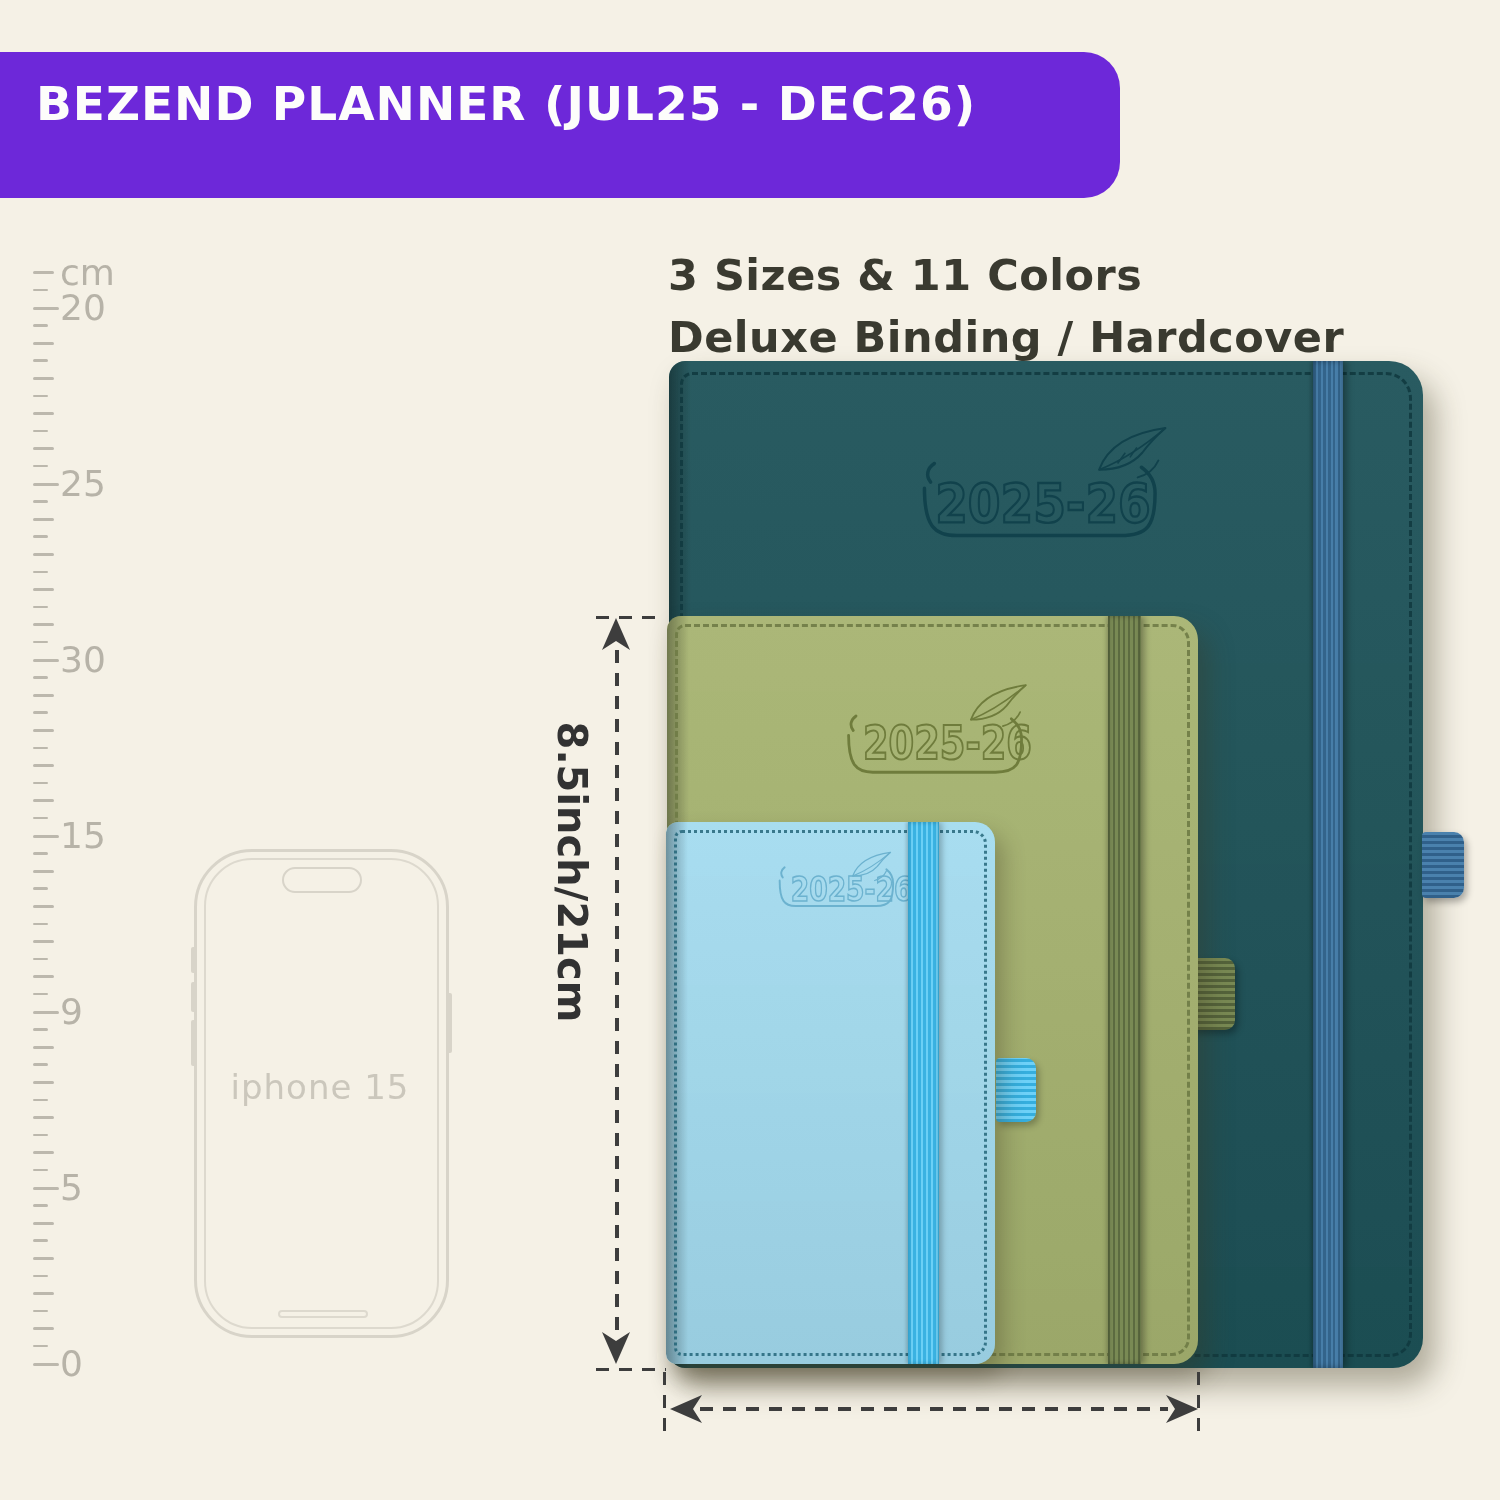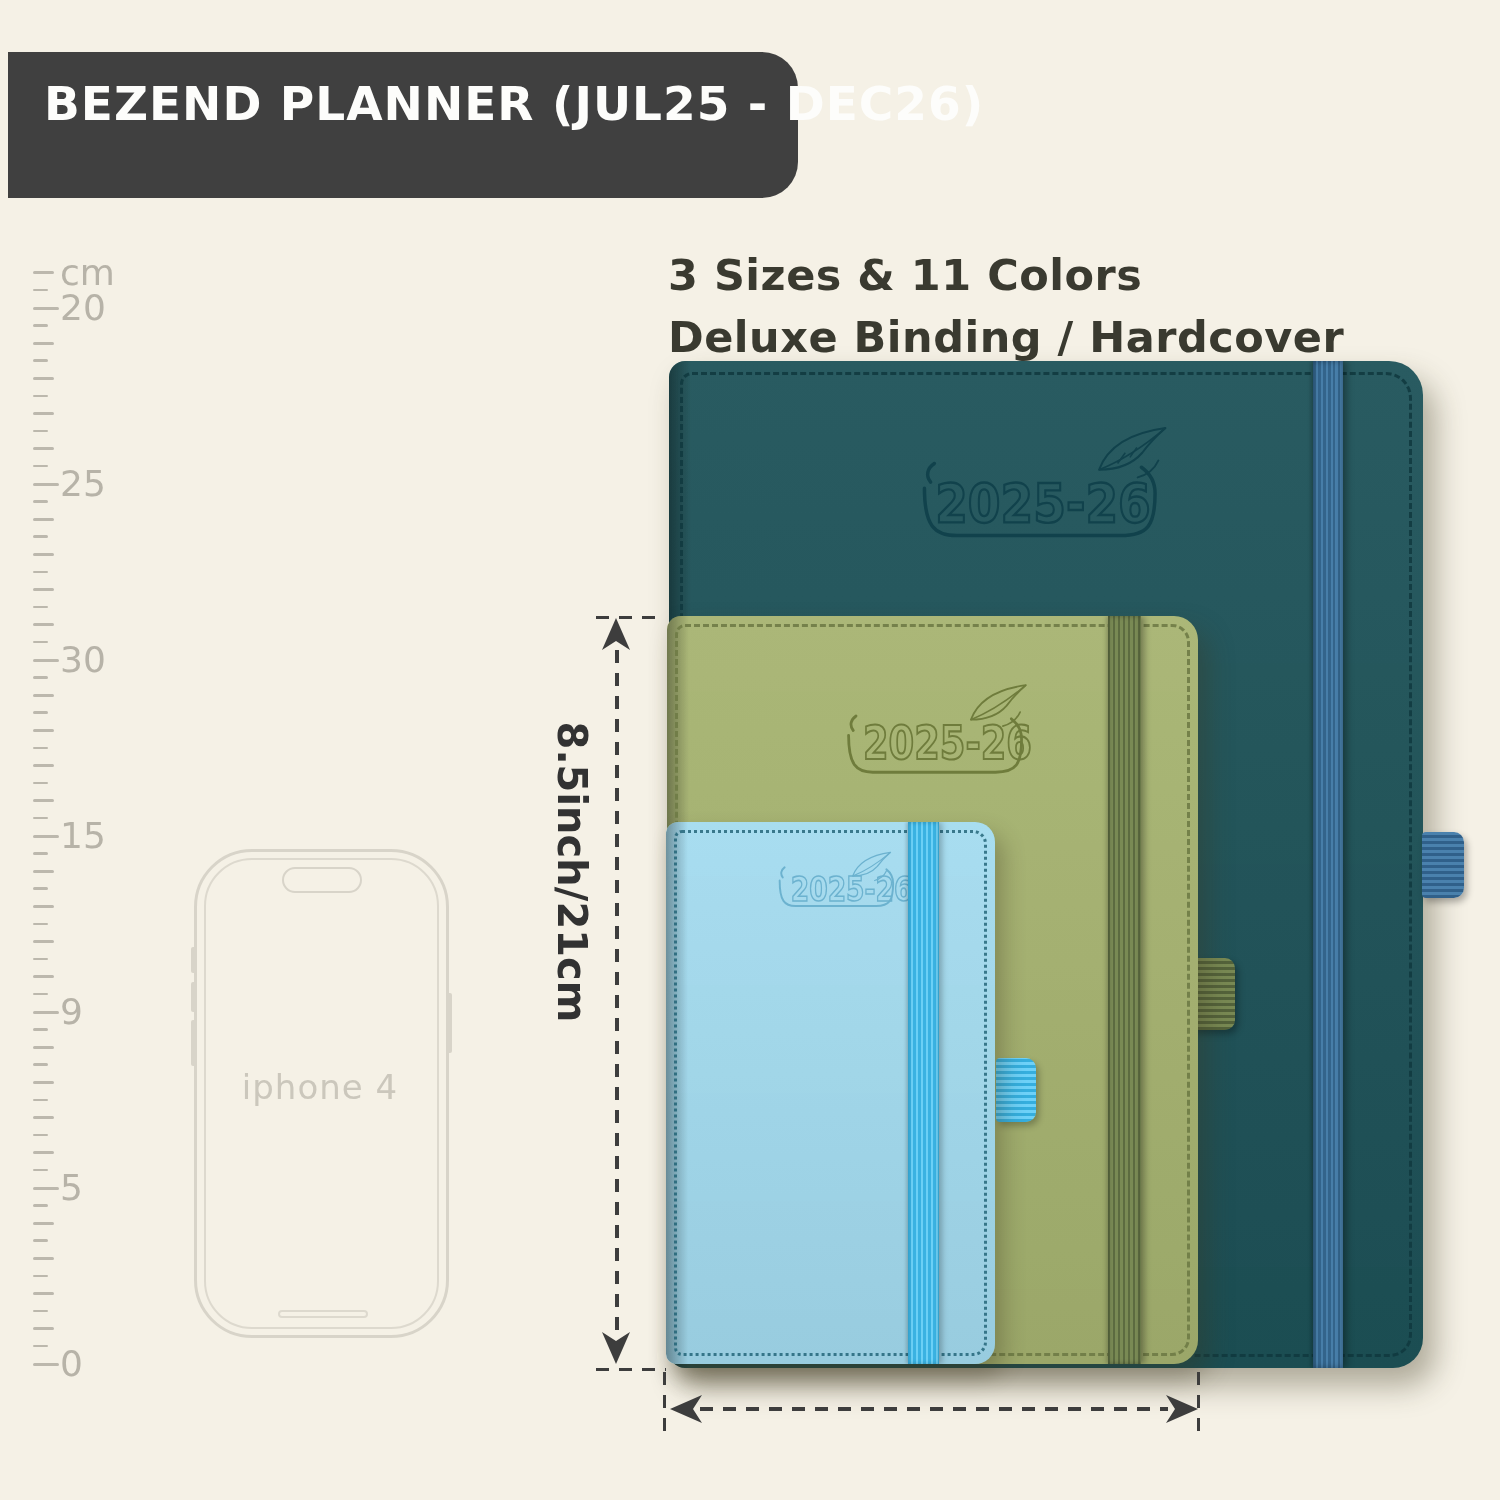--- a/index.html
+++ b/index.html
@@ -5,22 +5,22 @@
   html,body{margin:0;padding:0;background:#e8e4d9;}
   .stage{
     position:relative; width:1500px; height:1500px; margin:0 auto;
     background:#f5f1e6; overflow:hidden;
     font-family:"DejaVu Sans","Liberation Sans",sans-serif;
   }
   .abs{position:absolute;}
 
   
   .banner{
-    position:absolute; left:8px; top:52px; width:790px; height:146px;
-    background:#404040; border-radius:0 36px 36px 0;
+    position:absolute; left:0; top:52px; width:1120px; height:146px;
+    background:#6d28d9; border-radius:0 36px 36px 0;
   }
   .banner-title{
     position:absolute; left:36px; top:24px; width:930px;
     color:#fdfdfb; font-size:47px; font-weight:bold; letter-spacing:1px; white-space:nowrap;
   }
   .banner-subtitle{
     position:absolute; left:38px; top:90px;
     color:#fdfdfb; font-size:29px; font-weight:600; letter-spacing:.5px;
   }
 
@@ -235,21 +235,21 @@
 
   <div class="phone">
     <div class="body"></div>
     <div class="screen"></div>
     <div class="island"></div>
     <div class="btn" style="left:1px; top:102px; width:5px; height:26px;"></div>
     <div class="btn" style="left:1px; top:137px; width:5px; height:30px;"></div>
     <div class="btn" style="left:1px; top:175px; width:5px; height:46px;"></div>
     <div class="btn" style="left:257px; top:148px; width:5px; height:60px;"></div>
     <div class="speaker"></div>
-    <div class="lbl">iphone 4</div>
+    <div class="lbl">iphone 15</div>
   </div>
 
   <div class="planner planner-large">
     <div class="stitch"></div>
     <svg class="motif" style="left:248px; top:100px; width:248px; height:82px;" viewBox="0 0 100 33" preserveAspectRatio="none">
       <path d="M7,1 C4,3 3.5,6 5.5,8.5" fill="none" stroke="#11424c" stroke-width="1.4" stroke-linecap="round"></path>
       <path d="M3,11 C3,26 7,30 16,30 L82,30 C93,30 96,26 96,13 C96,8 94,5 90.5,2.5" fill="none" stroke="#11424c" stroke-width="1.4" stroke-linecap="round"></path>
     </svg>
     <svg class="motif" style="left:424px; top:64px; width:80px; height:54px;" viewBox="0 0 100 70">
       <path d="M6,58 C18,26 48,10 92,4 C76,18 68,28 62,36 C48,52 26,58 6,58 Z" fill="none" stroke="#11424c" stroke-width="2.6" stroke-linejoin="round"></path>

